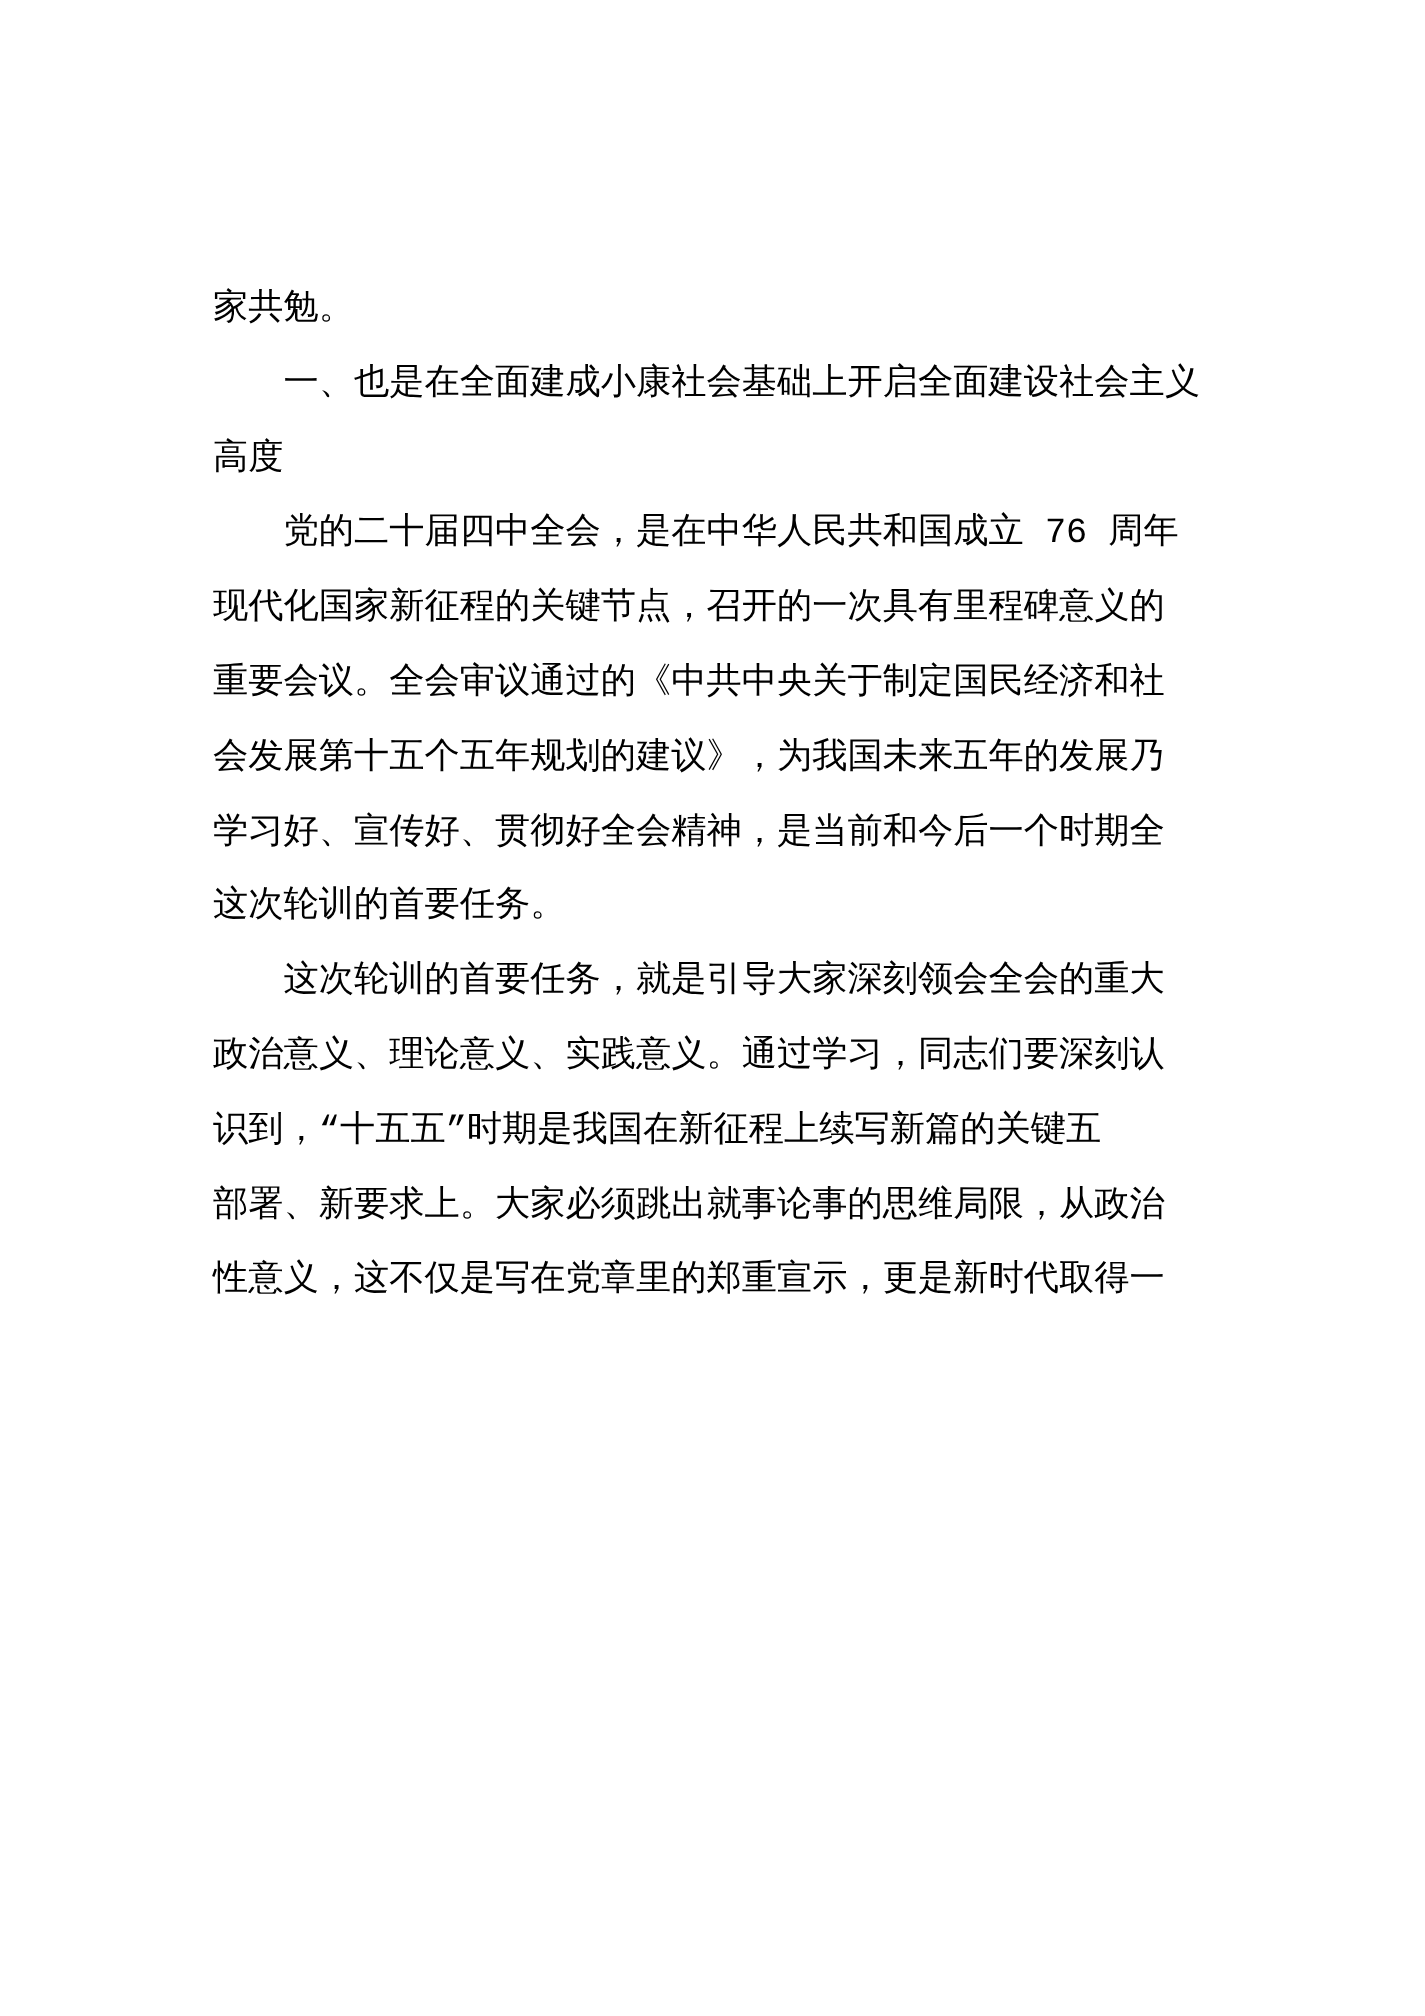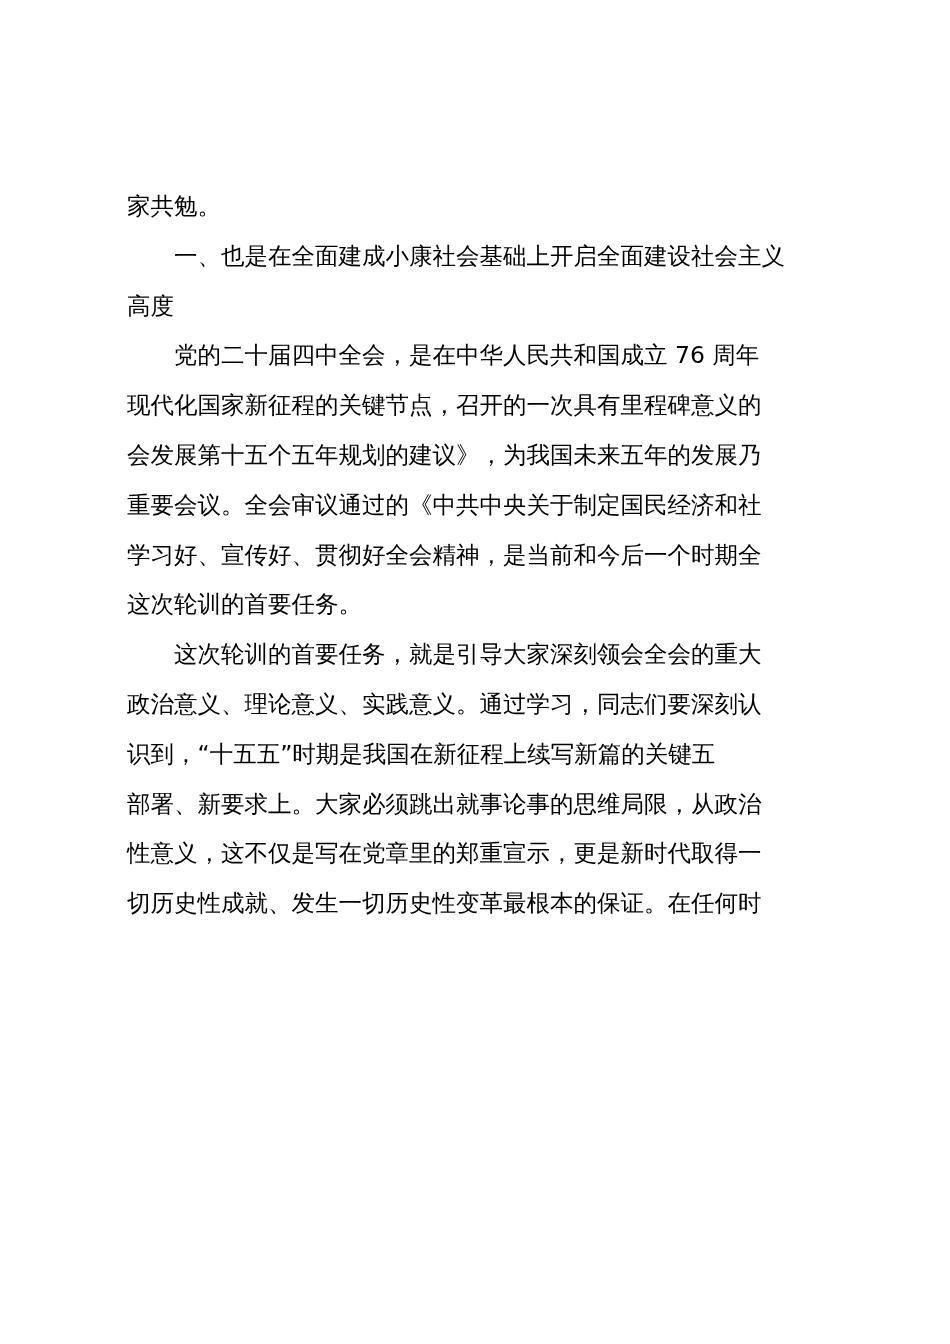--- a/index.html
+++ b/index.html
@@ -18,23 +18,24 @@
     .page {
       position: absolute;
       left: 0;
       top: 0;
       width: 950px;
       height: 1344px;
       background: #ffffff;
     }
     .content {
       position: absolute;
-      left: 127px;
+      left: 142px;
       top: 182px;
       width: 706px;
+      font-family: Liberation Mono, monospace;
     }
     .line {
       display: block;
       height: 49.8px;
       line-height: 49.8px;
       font-size: 23.5px;
       white-space: nowrap;
       letter-spacing: 0px;
     }
     .line.indent {
@@ -44,24 +45,23 @@
 </head>
 <body>
 
 <div class="page">
   <div class="content">
     <span class="line">家共勉。</span>
     <span class="line indent">一、也是在全面建成小康社会基础上开启全面建设社会主义</span>
     <span class="line">高度</span>
     <span class="line indent">党的二十届四中全会，是在中华人民共和国成立 76 周年</span>
     <span class="line">现代化国家新征程的关键节点，召开的一次具有里程碑意义的</span>
+    <span class="line">重要会议。全会审议通过的《中共中央关于制定国民经济和社</span>
     <span class="line">会发展第十五个五年规划的建议》，为我国未来五年的发展乃</span>
-    <span class="line">重要会议。全会审议通过的《中共中央关于制定国民经济和社</span>
     <span class="line">学习好、宣传好、贯彻好全会精神，是当前和今后一个时期全</span>
     <span class="line">这次轮训的首要任务。</span>
     <span class="line indent">这次轮训的首要任务，就是引导大家深刻领会全会的重大</span>
     <span class="line">政治意义、理论意义、实践意义。通过学习，同志们要深刻认</span>
     <span class="line">识到，“十五五”时期是我国在新征程上续写新篇的关键五</span>
     <span class="line">部署、新要求上。大家必须跳出就事论事的思维局限，从政治</span>
     <span class="line">性意义，这不仅是写在党章里的郑重宣示，更是新时代取得一</span>
-    <span class="line">切历史性成就、发生一切历史性变革最根本的保证。在任何时</span>
   </div>
 </div>
 
 </body></html>

